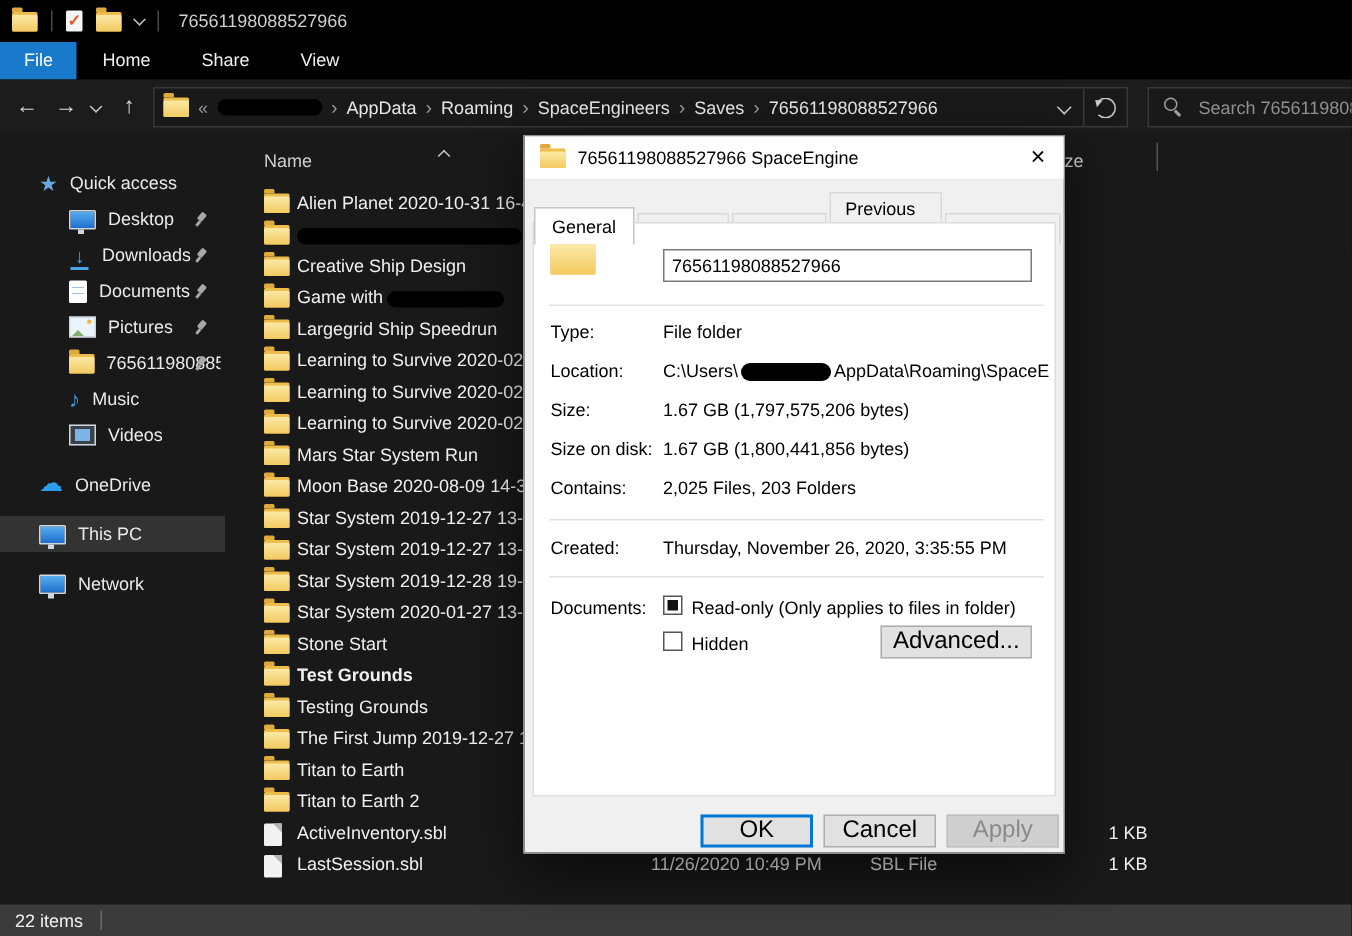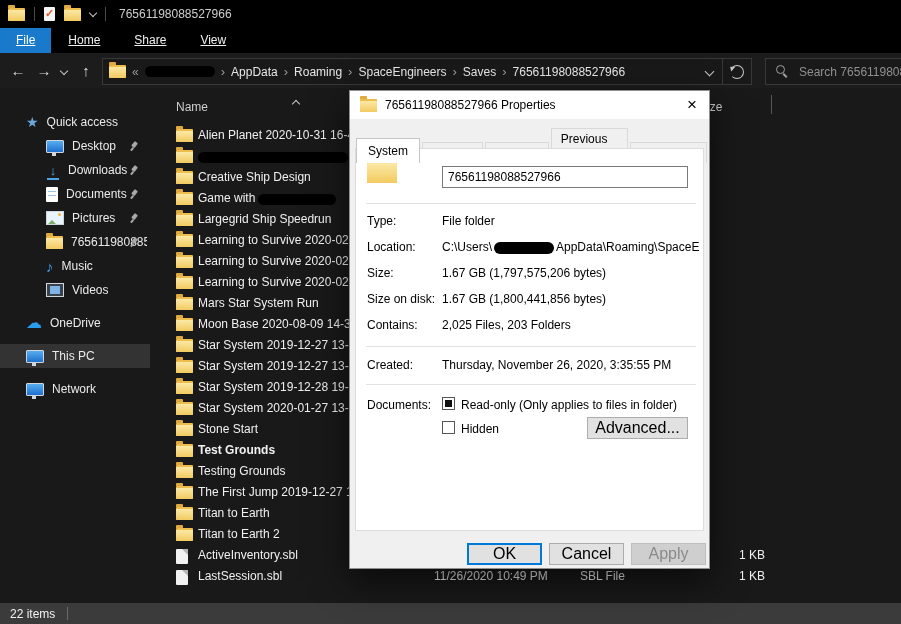--- a/index.html
+++ b/index.html
@@ -8,21 +8,21 @@
   .abs{position:absolute;}
   .redact{display:inline-block;background:#000;border-radius:6px;height:11px;vertical-align:middle;}
 
   
   .titlebar{position:absolute;left:0;top:0;right:0;height:28px;background:#000;display:flex;align-items:center;gap:9px;padding-left:8px;}
   .titlebar .title{color:#cfcfcf;margin-left:4px;}
   .vdiv{width:1px;height:14px;background:#4a4a4a;}
 
   
   .ribbon{position:absolute;left:0;top:28px;right:0;height:25px;background:#000;display:flex;border-bottom:1px solid #0a0a0a;}
-  .rtab{height:25px;line-height:25px;padding:0 17px;color:#f0f0f0;text-decoration:underline;}
+  .rtab{height:25px;line-height:25px;padding:0 17px;color:#f0f0f0;}
   .rtab.active{background:#1979ca;color:#fff;padding:0 16px;}
 
   
   .addrrow{position:absolute;left:0;top:53px;right:0;height:35px;background:#1c1c1c;}
   .navbtn{position:absolute;top:0;height:35px;display:flex;align-items:center;justify-content:center;color:#d8d8d8;font-size:15px;}
   .addrfield{position:absolute;left:102px;top:5px;width:650px;height:27px;background:#191919;border:1px solid #383838;
     box-sizing:border-box;display:flex;align-items:center;gap:6px;padding:0 0 0 6px;}
   .crumb{color:#e6e6e6;white-space:nowrap;}
   .crumb-sep{color:#9a9a9a;font-size:13px;}
   .crumb-collapsed{color:#9a9a9a;font-size:12px;}
@@ -270,25 +270,25 @@
   </div>
 
   <div class="statusbar">
     <span class="count">22 items</span>
     <span class="sdiv"></span>
   </div>
 
   <div class="dialog">
     <div class="dlg-title">
       <span class="ic i-folder"></span>
-      <span>76561198088527966 Properties</span>
+      <span>76561198088527966 SpaceEngine</span>
     </div>
     <div class="dlg-close">×</div>
     <div class="dlg-tabs" id="dlg-tabs">
-        <div class="dtab active">System</div>
+        <div class="dtab active">General</div>
         <div class="dtab">Sharing</div>
         <div class="dtab">Security</div>
         <div class="dtab">Previous Versions</div>
         <div class="dtab">Customize</div>
       </div>
     <div class="dlg-page" id="dlg-page">
       <span class="ic i-folder big abs" style="left:11px;top:10px"></span>
       <input class="dlg-name-field" value="76561198088527966" style="">
       <div class="dsep" style="top:54px"></div>
       <div class="dsep" style="top:197px"></div>

